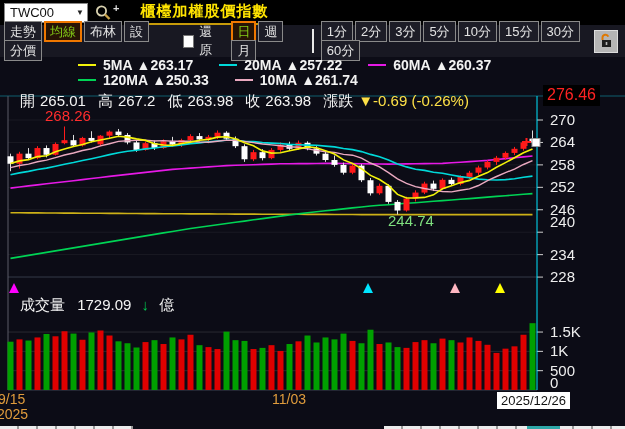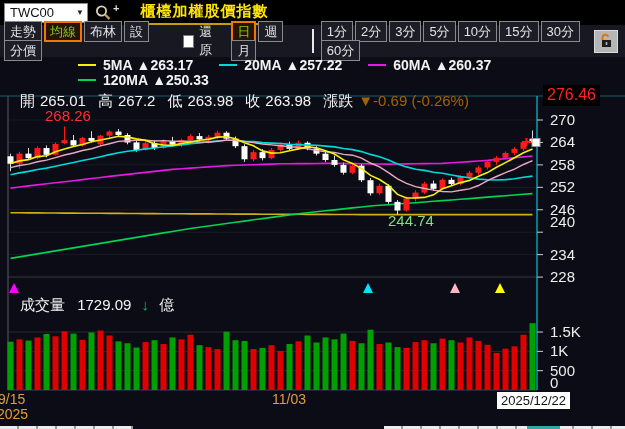--- a/index.html
+++ b/index.html
@@ -32,21 +32,21 @@
   .lname{color:#f2f2f2;font-size:14px;font-weight:bold;margin-right:4px;}
   .lval{color:#f2f2f2;font-size:14px;font-weight:bold;}
 
   
   .chart{position:absolute;top:86px;left:0;width:625px;height:343px;}
   .chart svg{position:absolute;top:0;left:0;}
   .ol{position:absolute;white-space:nowrap;}
   .price-info{left:20px;top:6px;font-size:15px;color:#f4f4f4;}
   .price-info .lab{margin-right:5px;}
   .price-info .val{margin-right:12px;}
-  .price-info .chg{color:#a16207;}
+  .price-info .chg{color:#fde047;}
   .peak-label{left:45px;top:21px;color:#ff2d2d;font-size:15px;}
   .trough-label{left:388px;top:126px;color:#7fe07f;font-size:15px;}
   .last-price-box{left:543px;top:-1px;background:#000;color:#ff2222;font-size:16px;font-weight:normal;padding:1px 4px 2px 4px;}
   .ytick{position:absolute;left:550px;color:#eee;font-size:15px;}
   .vtick{position:absolute;left:550px;color:#eee;font-size:15px;}
   .vol-info{left:20px;top:210px;font-size:15px;color:#f4f4f4;}
   .vol-info .arrow{color:#00c850;margin:0 6px;}
   .xlab{position:absolute;color:#e09c3c;font-size:14px;}
   .date-box{position:absolute;left:497px;top:306px;background:#fff;color:#111;font-size:13px;padding:1px 4px;}
 
@@ -110,20 +110,25 @@
           <span class="lswatch" style="background: rgb(230, 25, 230);"></span>
           <span class="lname">60MA</span>
           <span class="lval">▲260.37</span>
         </span>
       </div>
     <div class="row" id="legend-row-1">
         <span class="litem">
           <span class="lswatch" style="background: rgb(0, 212, 85);"></span>
           <span class="lname">120MA</span>
           <span class="lval">▲250.33</span>
+        </span>
+        <span class="litem">
+          <span class="lswatch" style="background: rgb(234, 169, 192);"></span>
+          <span class="lname">10MA</span>
+          <span class="lval">▲261.74</span>
         </span>
       </div>
   </div>
 
   <div class="chart">
     <svg id="chart-svg" width="625" height="343">
         <line x1="0" y1="10" x2="625" y2="10" stroke="#0e5e6e" stroke-width="1"></line>
         <line x1="8" y1="34" x2="537" y2="34" stroke="rgba(255,255,255,0.06)"></line>
         <line x1="537" y1="34" x2="543" y2="34" stroke="#cfcfcf"></line>
         <line x1="8" y1="56.44" x2="537" y2="56.44" stroke="rgba(255,255,255,0.06)"></line>
@@ -370,19 +375,19 @@
     <div class="ol vol-info">
       <span>成交量</span>
       <span style="margin-left:8px">1729.09</span>
       <span class="arrow">↓</span>
       <span>億</span>
     </div>
 
     <div class="xlab" style="left:-2px;top:305px">9/15</div>
     <div class="xlab" style="left:-3px;top:320px">2025</div>
     <div class="xlab" style="left:272px;top:305px">11/03</div>
-    <div class="date-box">2025/12/22</div>
+    <div class="date-box">2025/12/26</div>
   </div>
 
   <div class="bstrip left"></div>
   <div class="bstrip right"></div>
   <div class="bstrip-teal"></div>
 </div>
 
 </body></html>

